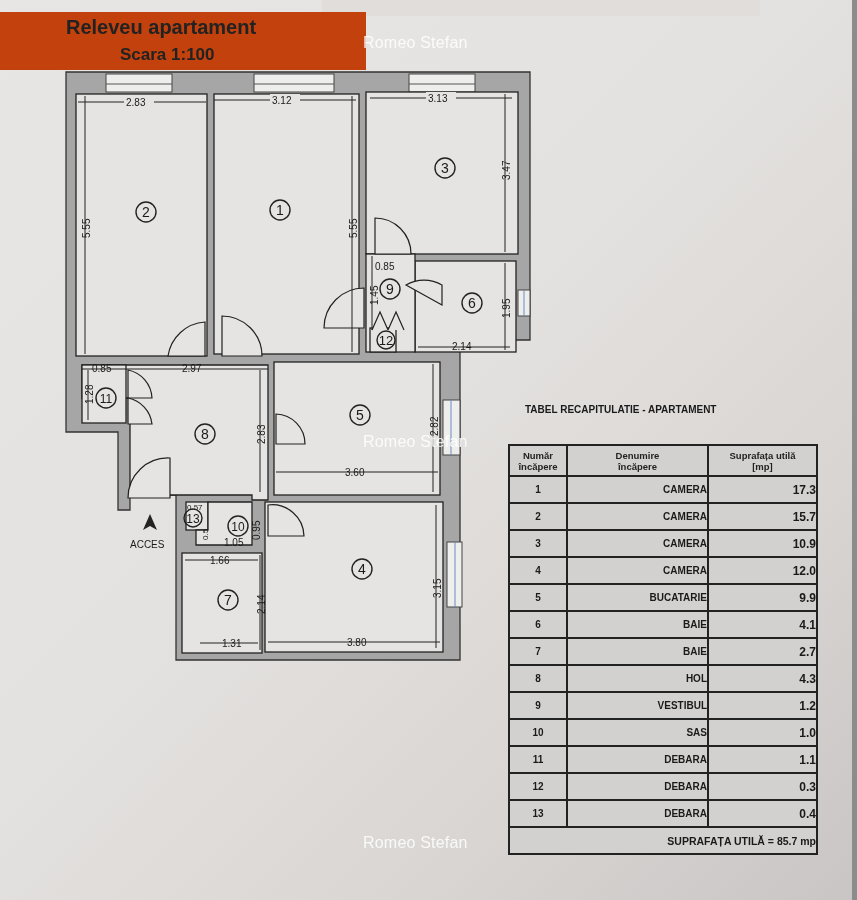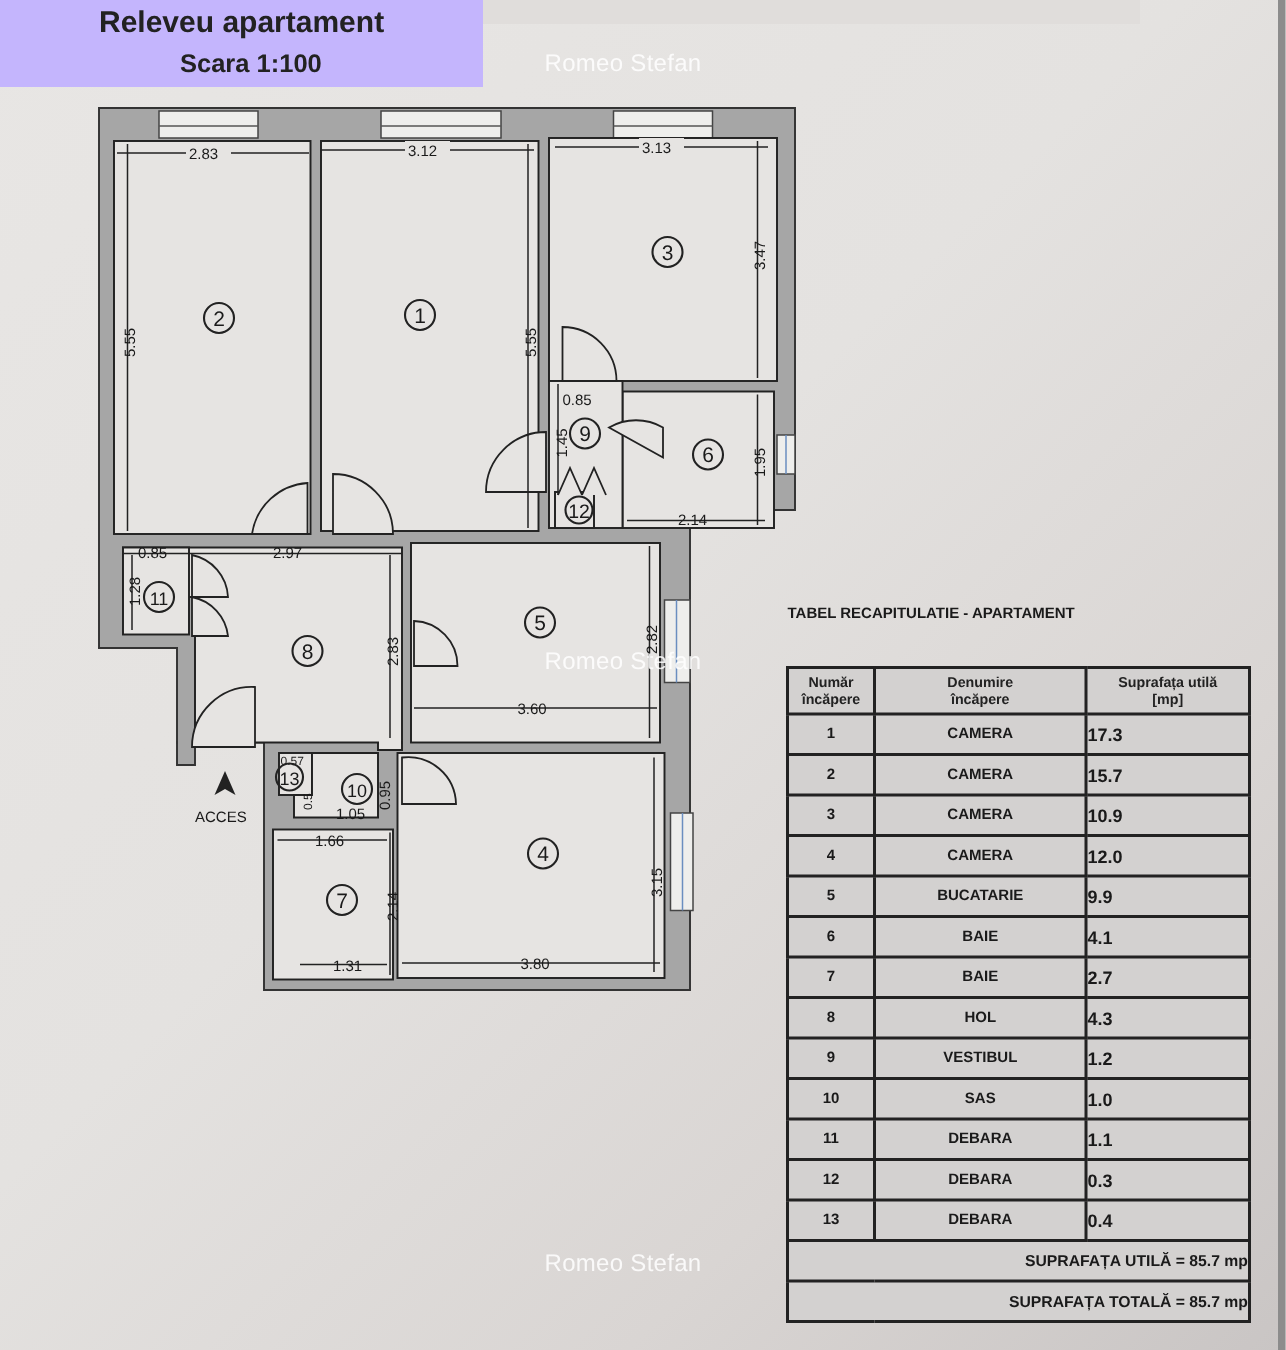--- a/index.html
+++ b/index.html
@@ -1,37 +1,37 @@
 <!DOCTYPE html>
 <html><head>
 <meta charset="utf-8">
 <style>
   html,body{margin:0;padding:0;}
   body{width:857px;height:900px;position:relative;overflow:hidden;
     background:linear-gradient(135deg,#e8e6e4 0%,#e4e2e0 45%,#d9d5d3 75%,#c9c5c4 100%);
     font-family:"Liberation Sans",sans-serif;color:#1a1a1a;}
-  .title-box{position:absolute;left:0;top:0;width:322px;height:58px;background:#c4b5fd;}
+  .title-box{position:absolute;left:0;top:12px;width:322px;height:58px;background:#c2410c;padding-left:44px;}
   .title{position:absolute;left:66px;top:4px;font-size:20px;font-weight:bold;color:#222;}
   .subtitle{position:absolute;left:120px;top:33px;font-size:17px;font-weight:bold;color:#222;}
   .topband{position:absolute;left:322px;top:0;width:438px;height:16px;background:#e0dddb;}
   .rightedge{position:absolute;left:852px;top:0;width:5px;height:900px;background:#8c8c8c;}
   .watermark{position:absolute;font-size:16px;color:rgba(255,255,255,0.85);letter-spacing:0.2px;}
   svg.plan{position:absolute;left:0;top:0;}
   .plan text{font-family:"Liberation Sans",sans-serif;fill:#1a1a1a;}
   .tbl-title{position:absolute;left:525px;top:404px;font-size:10px;font-weight:bold;color:#1a1a1a;}
-  table.recap{position:absolute;left:524px;top:444px;border-collapse:collapse;background:#d3d1d0;
+  table.recap{position:absolute;left:508px;top:444px;border-collapse:collapse;background:#d3d1d0;
     font-size:10px;font-weight:bold;color:#1a1a1a;}
   table.recap td, table.recap th{border:2px solid #222;padding:0;height:25px;}
   table.recap th{font-size:9.5px;line-height:11px;color:#222;height:29px;font-weight:bold;}
   table.recap th.c1{width:56px;}
   table.recap th.c2{width:139px;}
   table.recap th.c3{width:107px;}
   td.num{text-align:center;}
-  td.name{text-align:center;padding-left:14px;margin-left:40px;}
-  td.area{text-align:left;font-size:12px;}
+  td.name{text-align:right;padding-left:14px;margin-left:40px;}
+  td.area{text-align:right;font-size:12px;}
   td.sum{text-align:right;font-size:10.5px;height:25px;}
 </style>
 </head>
 <body>
 
 <div class="topband"></div>
 <div class="title-box">
   <div class="title">Releveu apartament</div>
   <div class="subtitle">Scara 1:100</div>
 </div>
@@ -293,19 +293,16 @@
         <td class="area">0.3</td>
       </tr>
     <tr>
         <td class="num">13</td>
         <td class="name">DEBARA</td>
         <td class="area">0.4</td>
       </tr>
     <tr>
         <td class="sum" colspan="3">SUPRAFAȚA UTILĂ =  85.7 mp</td>
       </tr>
-    <tr>
-        <td class="sum" colspan="3">SUPRAFAȚA TOTALĂ =  85.7  mp</td>
-      </tr>
   </tbody>
 </table>
 
 <div class="watermark" style="left:363px;top:834px;">Romeo Stefan</div>
 
 </body></html>

